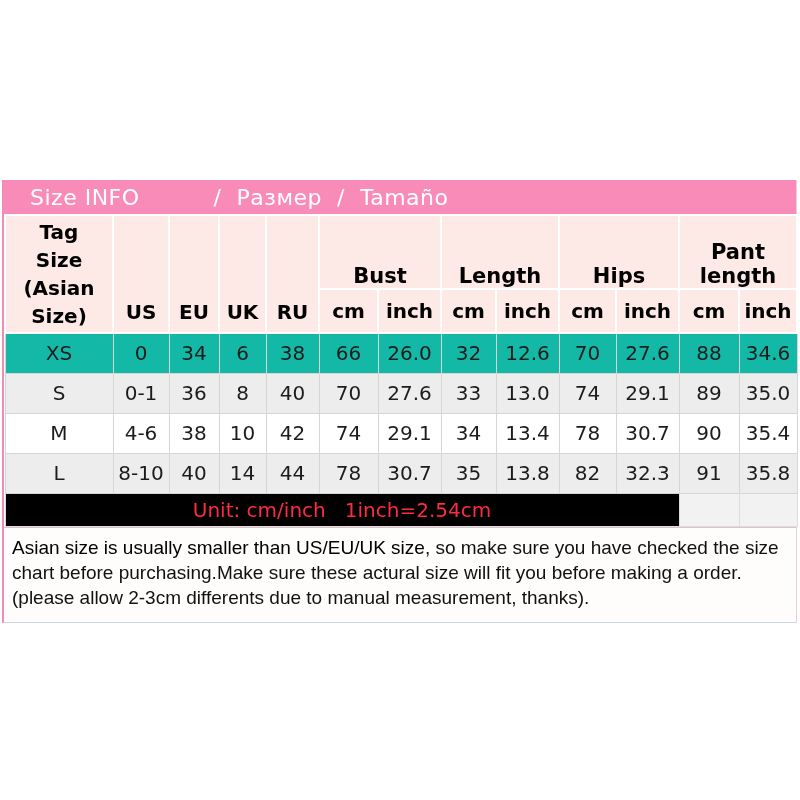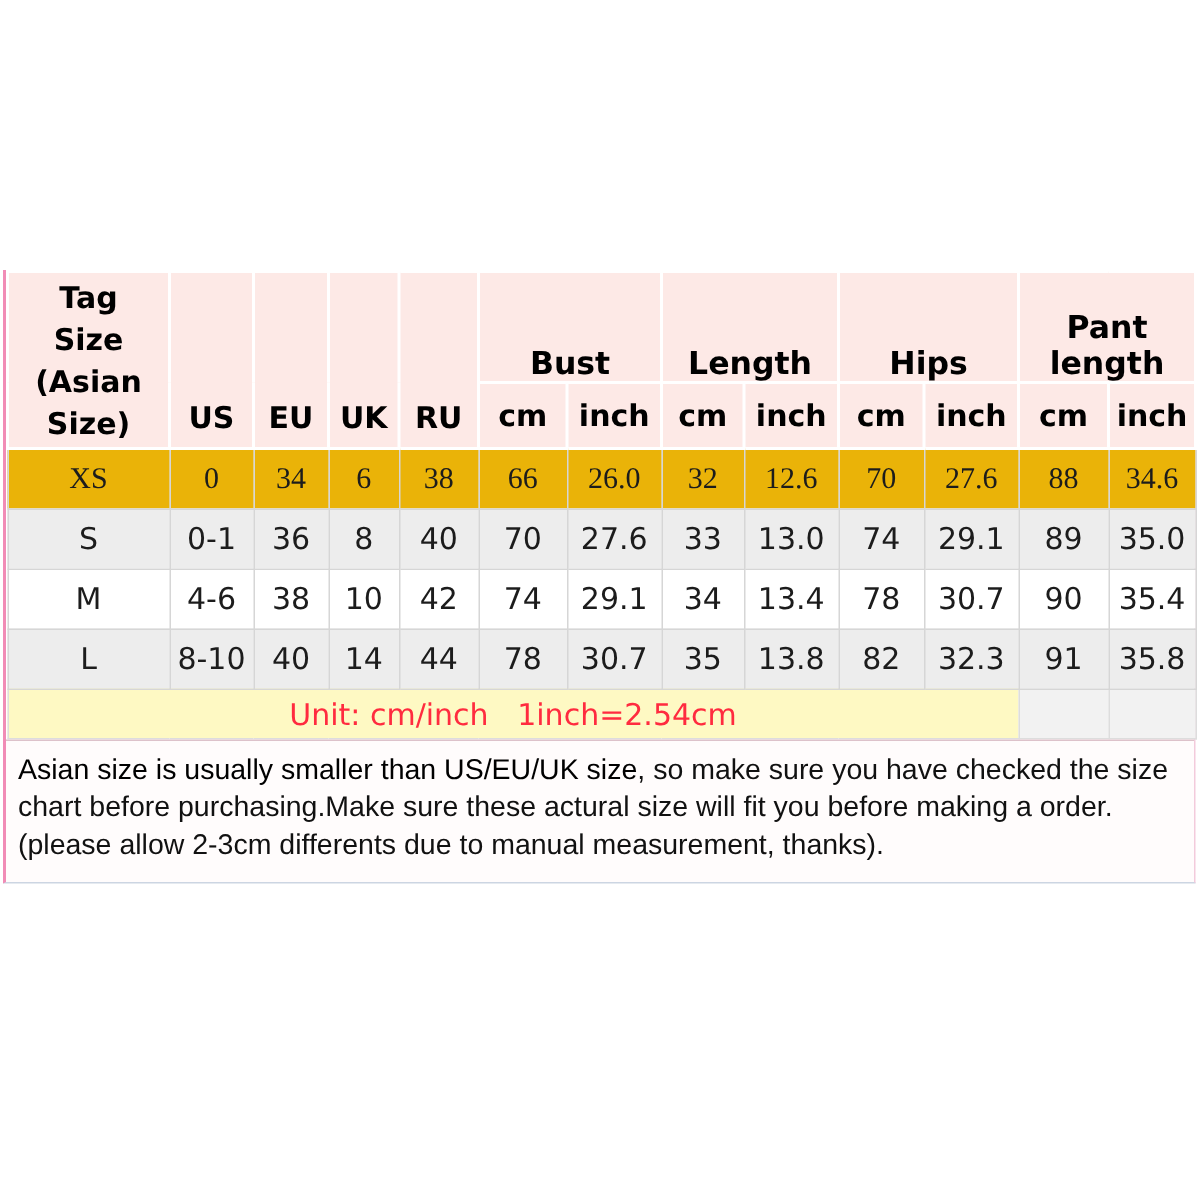--- a/index.html
+++ b/index.html
@@ -65,27 +65,27 @@
     font-size: 20px;
   }
   tbody td {
     border: 1px solid #d6d6d6;
     text-align: center;
     vertical-align: middle;
     font-size: 20px;
     color: #1c1c1c;
     height: 40px;
   }
-  tr.row-xs td { background: #eab308; font-family: Liberation Serif, serif; }
+  tr.row-xs td { background: #14b8a6; }
   tr.row-s  td { background: #ededed; }
   tr.row-m  td { background: #ffffff; }
   tr.row-l  td { background: #ededed; }
   tr.unit-row td {
     height: 33px;
-    background: #fef9c3;
+    background: #000000;
     border: 1px solid #dddddd;
     color: #ff2b3f;
     font-size: 20px;
     white-space: pre;
   }
   tr.unit-row td.blank { background: #f2f2f2; }
   
   .note {
     background: #fffcfc;
     border-top: 1px solid #ddc2ca;
@@ -95,20 +95,24 @@
     line-height: 25px;
     color: #111111;
   }
   .note .red { color: #000000; }
 </style>
 </head>
 <body>
 
 <div class="sheet">
 
+  <div class="titlebar">
+    <span>Size INFO</span>
+    <span class="t-right">/  Размер  /  Tamaño</span>
+  </div>
 
   <table class="size-table">
     <colgroup>
       <col style="width:108px">
         <col style="width:56px">
         <col style="width:50px">
         <col style="width:47px">
       <col style="width:53px">
         <col style="width:59px">
         <col style="width:63px">

